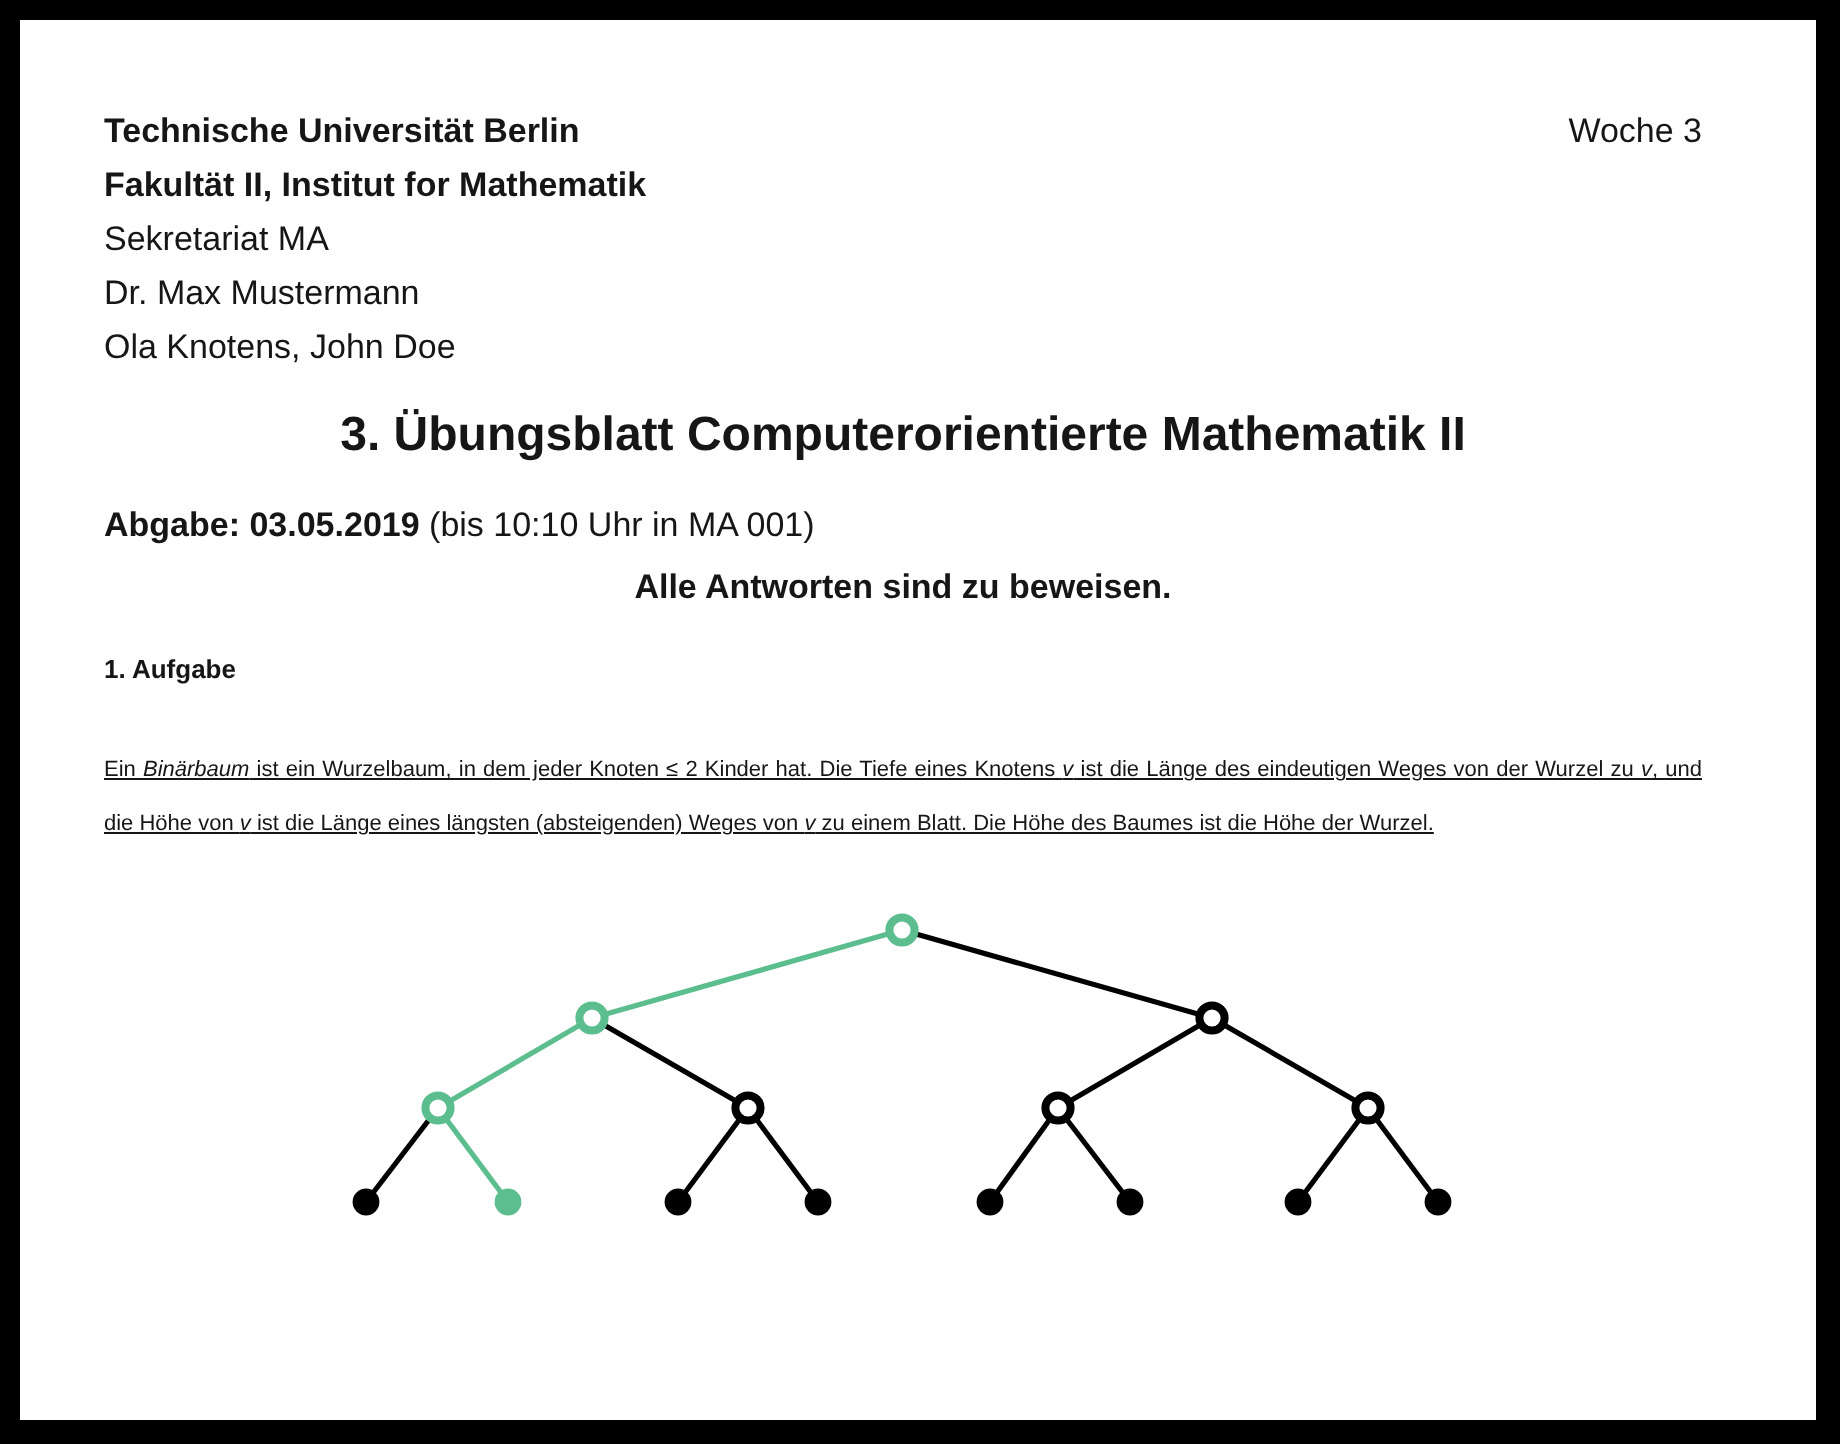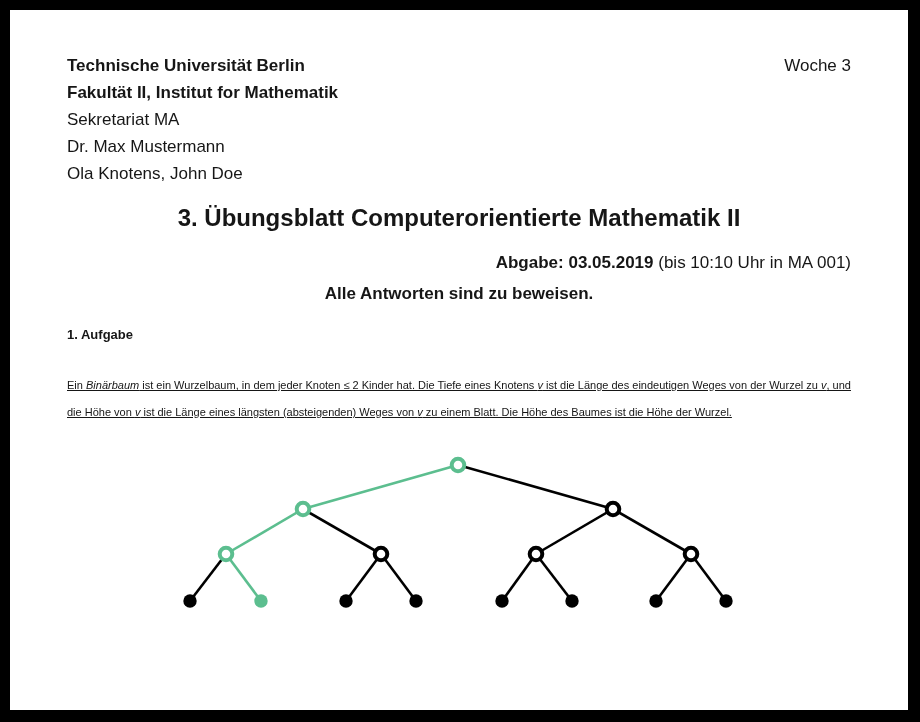--- a/index.html
+++ b/index.html
@@ -7,41 +7,41 @@
     width: 920px;
     height: 722px;
     box-sizing: border-box;
     background: #ffffff;
     border: solid #000000;
     border-width: 10px 12px 12px 10px;
     font-family: "Liberation Sans", sans-serif;
     color: #161616;
     overflow: hidden;
   }
-  .content { padding: 42px 57px 0 57px; }
+  .content { padding: 42px 57px 0 42px; }
 
   .header-row {
     display: flex;
     justify-content: space-between;
     font-size: 17px;
     line-height: 27px;
   }
   .header-right { text-align: right; }
   .bold { font-weight: bold; }
 
   .title {
     margin-top: 16px;
     text-align: center;
     font-size: 24px;
     font-weight: bold;
     line-height: 30px;
   }
   .submission {
     margin-top: 16px;
-    text-align: right;
+    text-align: left;
     font-size: 17px;
     line-height: 27px;
   }
   .notice {
     margin-top: 4px;
     text-align: center;
     font-size: 17px;
     font-weight: bold;
     line-height: 27px;
   }

